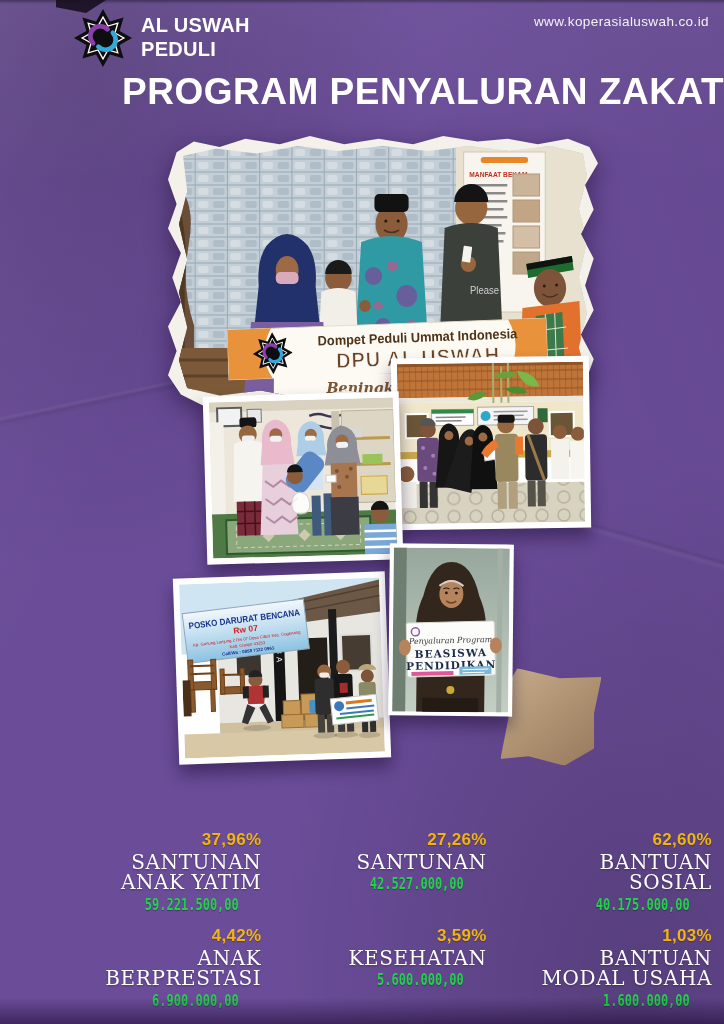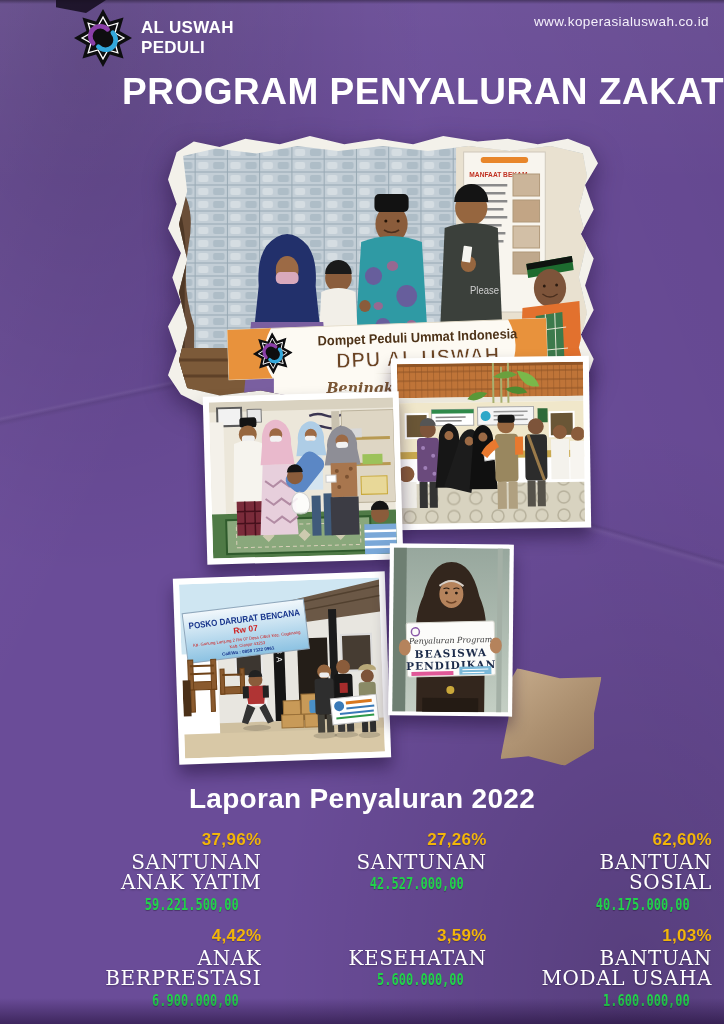--- a/index.html
+++ b/index.html
@@ -17,21 +17,21 @@
   .top-shade{position:absolute;top:0;left:0;right:0;height:4px;background:linear-gradient(to bottom,rgba(0,0,0,.35),transparent);}
   .bottom-shade{position:absolute;left:0;right:0;bottom:0;height:26px;background:linear-gradient(to bottom, rgba(26,8,46,0), rgba(26,8,46,.55));}
   .corner-tear{position:absolute;left:56px;top:0;width:50px;height:13px;background:#171021;clip-path:polygon(0 0,100% 0,60% 100%,0 55%);opacity:.9;}
   .crease{position:absolute;pointer-events:none;}
   .crease.c1{left:0;top:150px;width:180px;height:500px;background:linear-gradient(168deg, transparent 49.5%, rgba(255,255,255,.05) 50%, rgba(0,0,0,.07) 50.6%, transparent 51.4%);}
   .crease.c2{right:0;top:260px;width:160px;height:560px;background:linear-gradient(196deg, transparent 49.5%, rgba(0,0,0,.07) 50%, rgba(255,255,255,.05) 50.6%, transparent 51.4%);}
 
   
   .brand{position:absolute;left:74px;top:9px;display:flex;align-items:center;gap:9px;}
   .brand-logo{width:58px;height:58px;}
-  .brand-text{color:#fff;font-weight:bold;font-size:17px;line-height:1.18;letter-spacing:.3px;}
+  .brand-text{color:#fff;font-weight:bold;font-size:20px;line-height:1.18;letter-spacing:.3px;}
   .site{position:absolute;right:15px;top:14px;color:#f5f1fb;font-weight:normal;font-size:13.5px;letter-spacing:.4px;}
 
   .title{position:absolute;top:71px;left:0;width:100%;text-align:right;color:#fff;font-weight:bold;font-size:37px;letter-spacing:.5px;}
 
   
   .photo-top{position:absolute;left:168px;top:136px;width:430px;height:272px;filter:drop-shadow(0 8px 12px rgba(25,8,45,.5));z-index:1;}
   .tear-outer{width:100%;height:100%;background:#f3f1ea;
     clip-path:polygon(2% 6%,6% 2%,12% 4%,18% 1%,26% 3%,33% 0%,41% 3%,49% 1%,57% 3%,64% 0%,72% 2%,79% 1%,86% 3%,93% 1%,98% 4%,100% 10%,97% 18%,99% 27%,96% 36%,99% 45%,97% 55%,99% 64%,96% 73%,99% 82%,97% 91%,93% 97%,86% 99%,78% 96%,70% 99%,62% 97%,54% 100%,46% 97%,38% 99%,30% 96%,22% 99%,15% 97%,8% 99%,3% 95%,0% 88%,2% 79%,0% 70%,3% 61%,1% 52%,3% 43%,0% 34%,2% 25%,0% 16%);}
   .tear-inner{position:absolute;left:11px;top:10px;right:11px;bottom:10px;overflow:hidden;
     clip-path:polygon(1% 4%,9% 1%,19% 3%,29% 0%,39% 2%,50% 0%,61% 2%,71% 0%,81% 2%,91% 0%,99% 3%,100% 12%,98% 25%,100% 38%,98% 52%,100% 66%,98% 80%,100% 92%,94% 99%,84% 97%,74% 100%,63% 97%,52% 100%,41% 97%,30% 100%,20% 97%,10% 99%,2% 96%,0% 85%,2% 72%,0% 58%,2% 45%,0% 31%,2% 18%);text-align:center;}
@@ -474,21 +474,20 @@
       </g>
       <ellipse cx="12" cy="100" rx="6" ry="8" fill="#b5835c"></ellipse>
       <ellipse cx="103" cy="97" rx="6" ry="8" fill="#b5835c"></ellipse>
       <circle cx="58" cy="142" r="4" fill="#caa83a"></circle>
       <rect x="30" y="150" width="56" height="14" fill="#241b14"></rect>
     </svg>
   </div>
 
   <div class="cardboard"></div>
 
-  <div class="laporan">Laporan Penyaluran 2022</div>
 
   <div class="stats">
     <div class="stat">
       <div class="pct">37,96%</div>
       <div class="nm">
         <span>SANTUNAN</span>
           <span>ANAK YATIM</span>
       </div>
       <div class="amt">59.221.500,00</div>
     </div>

